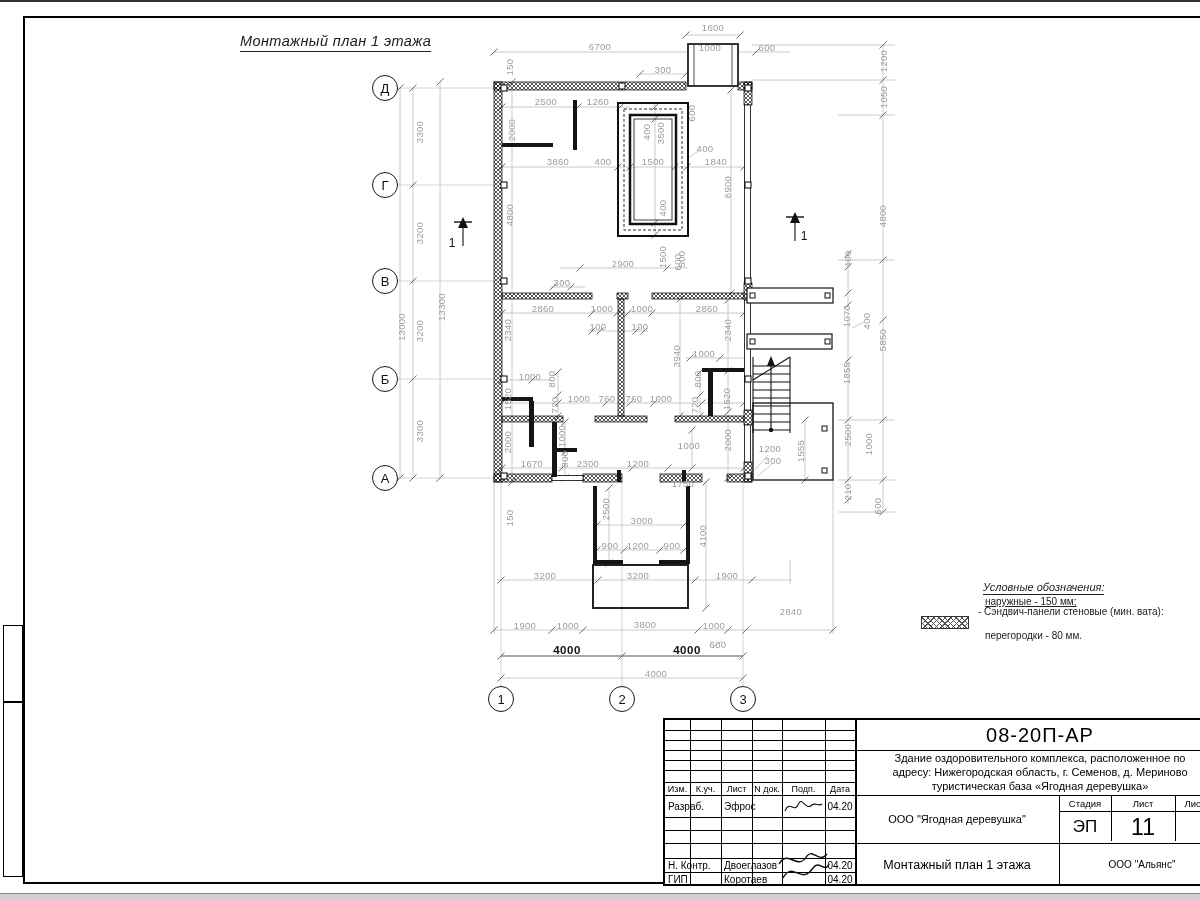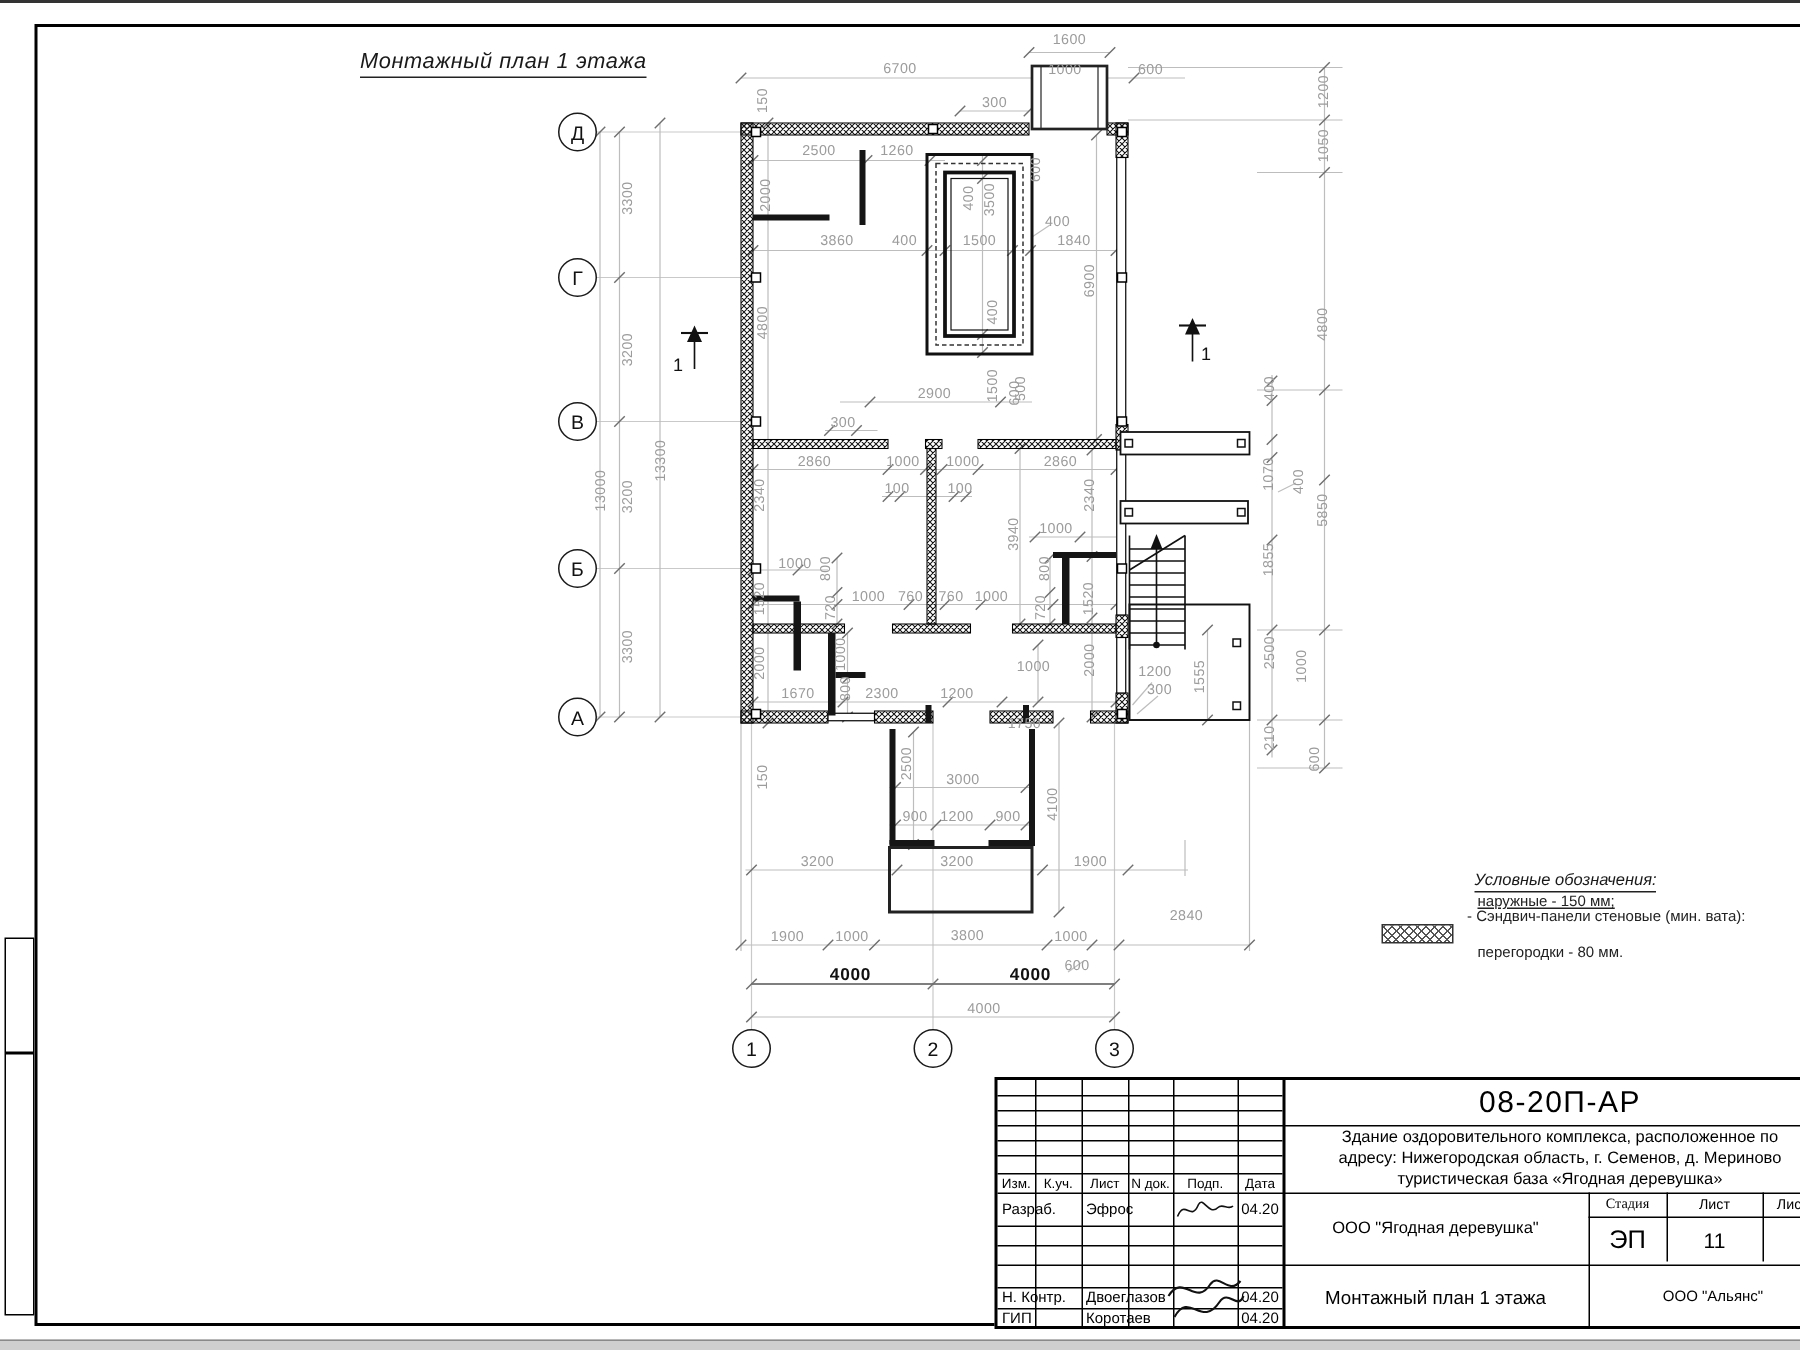--- a/index.html
+++ b/index.html
@@ -516,22 +516,22 @@
   </svg>
   <svg class="sig" style="left:110px;top:126px;" width="58" height="42">
     <path d="M4,18 C14,2 22,26 32,10 C38,2 44,18 52,8 M8,32 C18,14 26,40 38,22 C44,13 50,28 54,18" stroke="#111" stroke-width="1.4" fill="none"></path>
   </svg>
 
   <div class="tc" style="left:190px;top:0;width:370px;height:30px;font-size:20px;letter-spacing:1px;">08-20П-АР</div>
   <div class="tc" style="left:190px;top:31px;width:370px;height:14px;font-size:11px;">Здание оздоровительного комплекса, расположенное по</div>
   <div class="tc" style="left:190px;top:45px;width:370px;height:14px;font-size:11px;">адресу: Нижегородская область, г. Семенов, д. Мериново</div>
   <div class="tc" style="left:190px;top:59px;width:370px;height:14px;font-size:11px;">туристическая база «Ягодная деревушка»</div>
   <div class="tc" style="left:190px;top:75px;width:204px;height:48px;font-size:11px;">ООО "Ягодная деревушка"</div>
-  <div class="tc" style="left:394px;top:75px;width:52px;height:16px;font-size:9.5px;font-family:Liberation Serif, serif;">Стадия</div>
+  <div class="tc" style="left:394px;top:75px;width:52px;height:16px;font-size:9.5px;">Стадия</div>
   <div class="tc" style="left:446px;top:75px;width:64px;height:16px;font-size:9.5px;">Лист</div>
   <div class="tc" style="left:510px;top:75px;width:50px;height:16px;font-size:9.5px;">Листов</div>
   <div class="tc" style="left:394px;top:91px;width:52px;height:32px;font-size:17px;">ЭП</div>
-  <div class="tc" style="left:446px;top:91px;width:64px;height:32px;font-size:14px;">11</div>
+  <div class="tc" style="left:446px;top:91px;width:64px;height:32px;font-size:23px;">11</div>
   <div class="tc" style="left:190px;top:123px;width:204px;height:43px;font-size:12.5px;">Монтажный план 1 этажа</div>
   <div class="tc" style="left:394px;top:123px;width:166px;height:43px;font-size:10px;">ООО "Альянс"</div>
 </div>
 
 <div id="bottombar"></div>
 
 </body></html>

